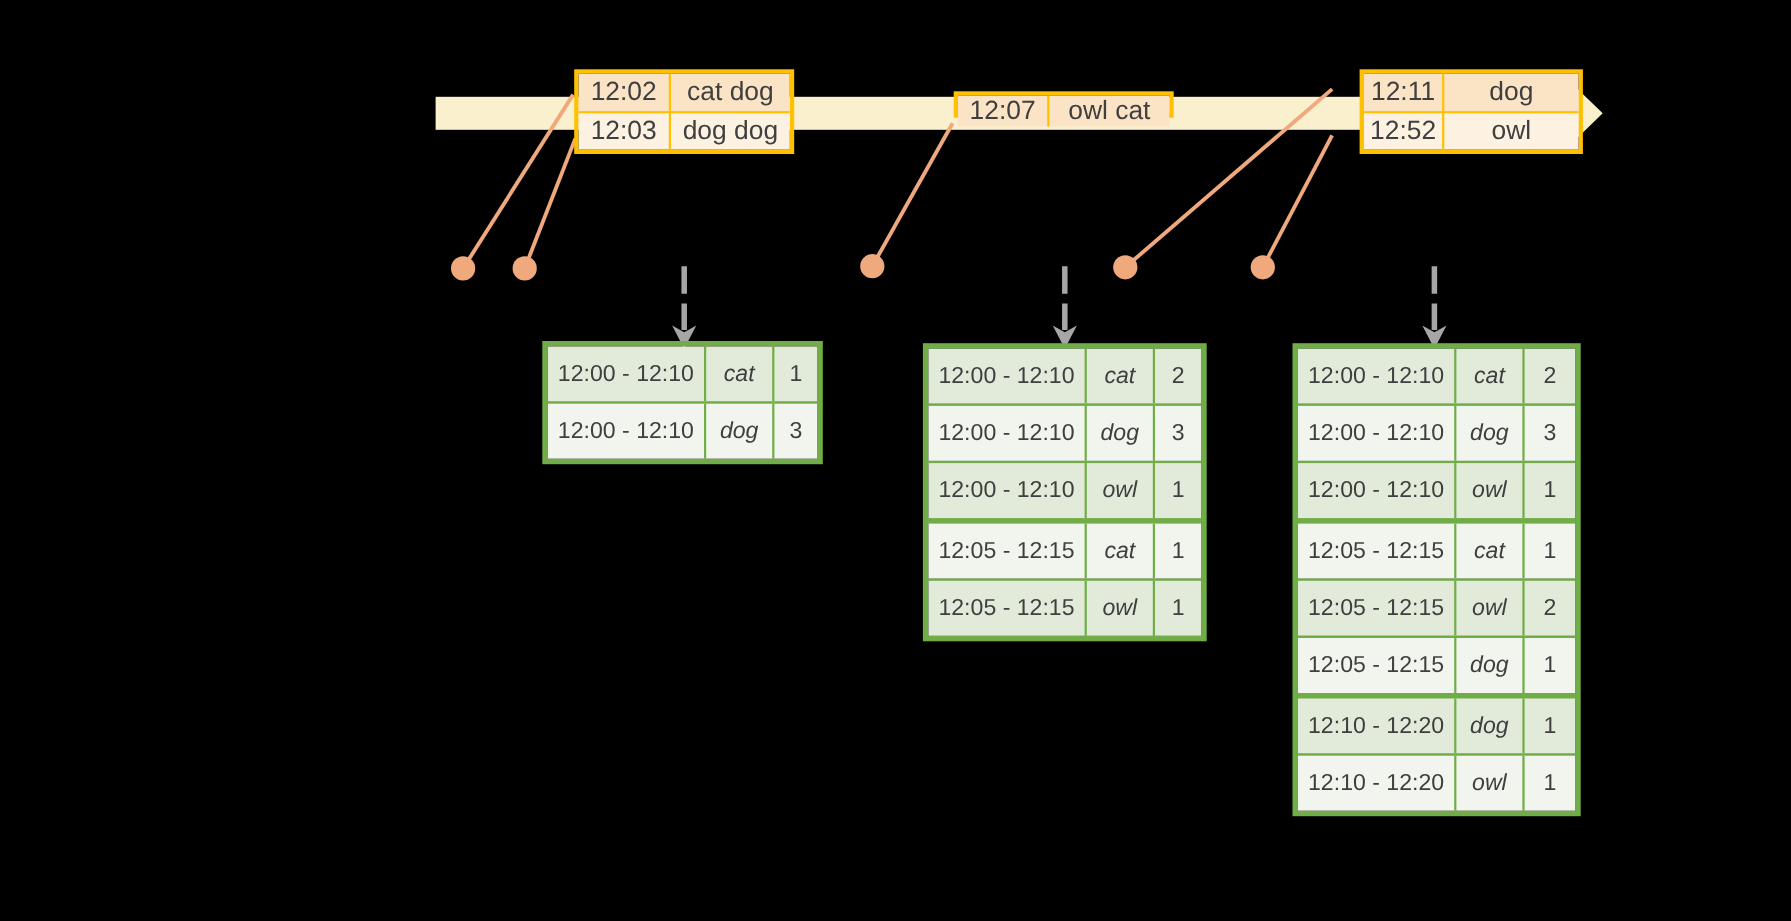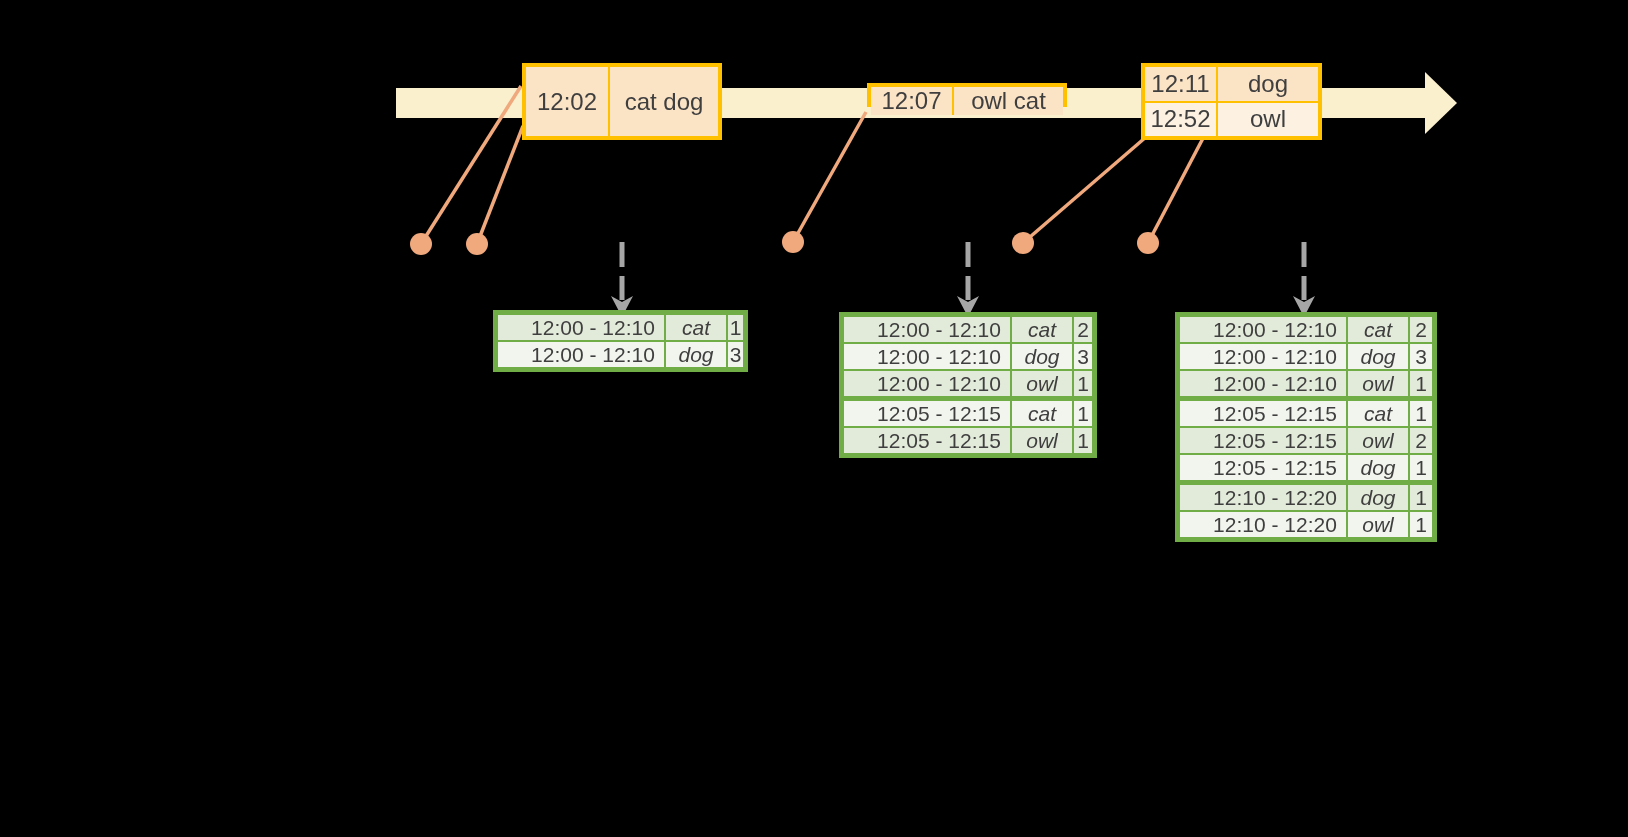--- a/index.html
+++ b/index.html
@@ -34,34 +34,34 @@
 
   
   .rtable{
     position:absolute;
     box-sizing:border-box;
     border:5px solid var(--green-border);
     display:flex;flex-direction:column;
     font-size:21px;
     z-index:3;
   }
-  .rtable .trow{display:flex;height:25px;align-items:stretch;padding-left:24px;}
+  .rtable .trow{display:flex;height:50px;align-items:stretch;}
   .rtable .trow + .trow{border-top:2px solid var(--green-border);}
   .rtable .trow.group-start{border-top:5px solid var(--green-border);}
   .rtable .trow:nth-child(odd){background:var(--sage-fill);}
   .rtable .trow:nth-child(even){background:var(--pale-fill);}
   .rtable .cell{display:flex;align-items:center;justify-content:center;}
   .rtable .c-window{width:142px;}
   .rtable .c-word{width:60px;border-left:2px solid var(--green-border);font-style:italic;}
   .rtable .c-count{flex:1;border-left:2px solid var(--green-border);}
 
   
   .et1{left:522px;top:63px;width:200px;height:77px;}
   .et2{left:867px;top:83px;width:200px;height:24px;text-align:center;}
-  .et3{left:1141px;top:63px;width:181px;height:77px;}
+  .et3{left:1236px;top:63px;width:203px;height:77px;}
   .rt1{left:493px;top:310px;width:255px;}
   .rt2{left:839px;top:312px;width:258px;}
   .rt3{left:1175px;top:312px;width:262px;}
 </style>
 </head>
 <body>
 
 <div class="stage">
 
   <svg class="overlay" viewBox="0 0 1628 837">
@@ -89,20 +89,24 @@
 
     <line x1="1304" y1="242" x2="1304" y2="300" stroke-width="5" stroke-dasharray="25 9" stroke="#A6A6A6"></line>
     <polygon points="1293,296 1304,317 1315,296 1304,302" fill="#A6A6A6"></polygon>
   </svg>
 
   <div class="etable et1">
       <div class="trow">
         <div class="cell c-time">12:02</div>
         <div class="cell c-words">cat dog</div>
       </div>
+      <div class="trow">
+        <div class="cell c-time">12:03</div>
+        <div class="cell c-words">dog dog</div>
+      </div>
     </div>
   <div class="etable et2">
       <div class="trow">
         <div class="cell c-time">12:07</div>
         <div class="cell c-words">owl cat</div>
       </div>
     </div>
   <div class="etable et3">
       <div class="trow">
         <div class="cell c-time">12:11</div>

